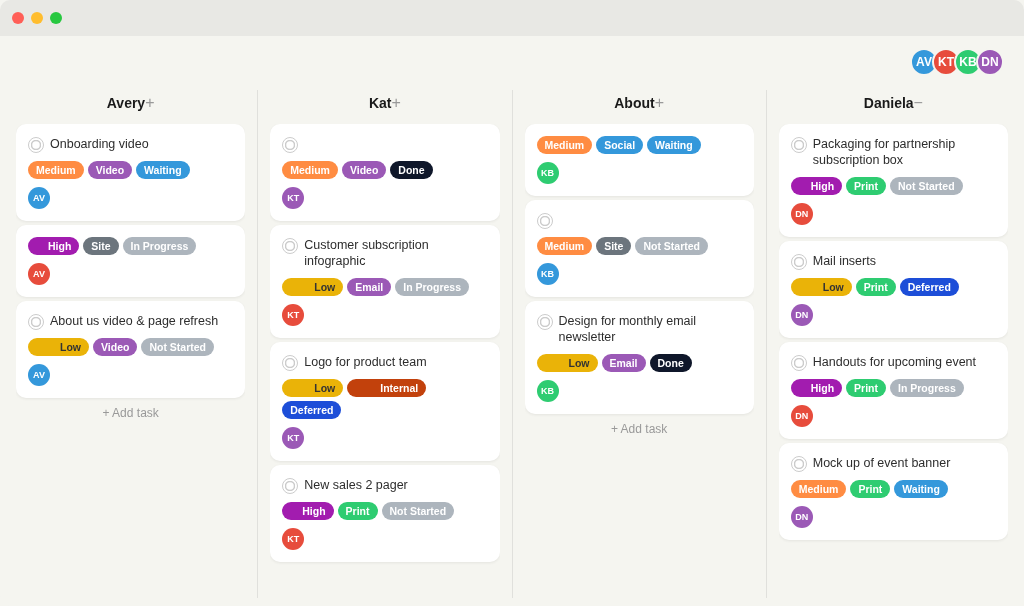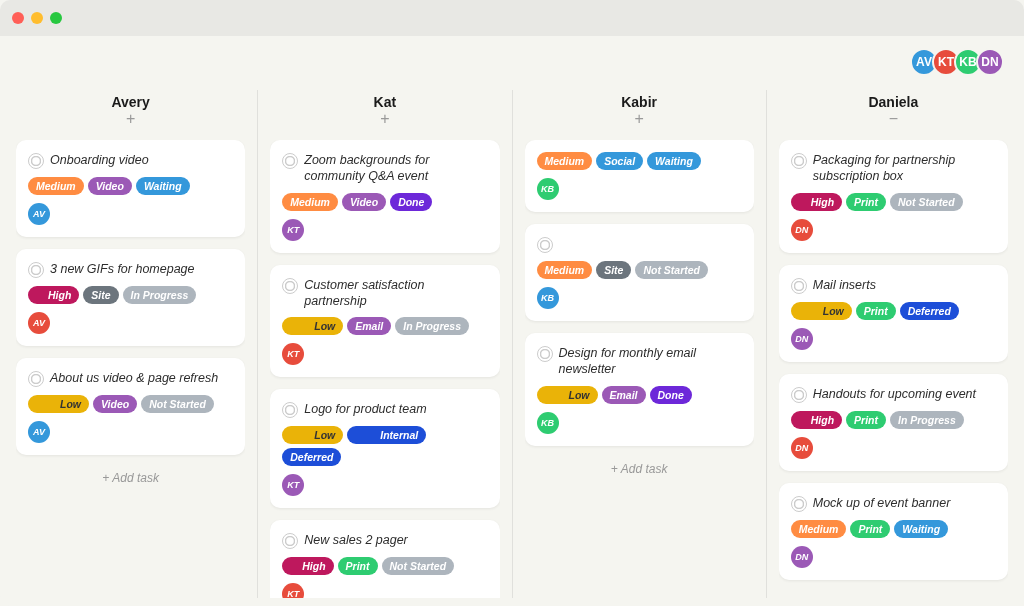--- a/index.html
+++ b/index.html
@@ -78,40 +78,38 @@
       min-width: 0;
       display: flex;
       flex-direction: column;
       gap: 8px;
     }
     .column-header {
       display: flex;
       align-items: center;
       justify-content: center;
       padding: 4px 2px;
-      flex-direction: column;
     }
     .column-title {
       font-size: 14px;
       font-weight: 600;
       color: #1a1a1a;
     }
     .column-add {
       font-size: 16px;
       color: #999;
       cursor: pointer;
       font-weight: 300;
     }
     .cards-list {
       display: flex;
       flex-direction: column;
-      gap: 12px;
+      gap: 4px;
       flex: 1;
       overflow: hidden;
-      font-style: italic;
     }
     .card {
       background: white;
       border-radius: 10px;
       padding: 12px;
       box-shadow: 0 1px 3px rgba(0,0,0,0.07);
     }
     .card-title-row {
       display: flex;
       align-items: flex-start;
@@ -142,30 +140,30 @@
       margin-bottom: 8px;
     }
     .tag {
       font-size: 10.5px;
       font-weight: 600;
       padding: 3px 8px;
       border-radius: 20px;
       color: white;
     }
     .tag-medium { background: #ff8c42; }
-    .tag-high { background: #be185d; padding-left: 20px; }
+    .tag-high { background: #a21caf; padding-left: 20px; }
     .tag-low { background: #eab308; color: #333; padding-left: 32px; }
     .tag-video { background: #9b59b6; }
     .tag-site { background: #6c757d; }
     .tag-email { background: #9b59b6; }
     .tag-social { background: #3498db; }
     .tag-print { background: #2ecc71; }
-    .tag-internal { background: #1d4ed8; padding-left: 33px; }
+    .tag-internal { background: #c2410c; padding-left: 33px; }
     .tag-waiting { background: #3498db; }
-    .tag-done { background: #6d28d9; }
+    .tag-done { background: #0f172a; }
     .tag-not-started { background: #adb5bd; }
     .tag-in-progress { background: #adb5bd; }
     .tag-deferred { background: #1d4ed8; }
     .card-footer {
       display: flex;
       align-items: center;
       gap: 6px;
     }
     .card-avatar {
       width: 22px; height: 22px;
@@ -229,28 +227,20 @@
             <div class="card-tags">
               <span class="tag tag-medium">Medium</span>
               <span class="tag tag-video">Video</span>
               <span class="tag tag-waiting">Waiting</span>
             </div>
             <div class="card-footer">
               <div class="card-avatar" style="background: rgb(52, 152, 219);">AV</div>
             </div>
           </div>
           <div class="card">
-            <div class="card-title-row">
-              <div class="check-icon">
-                <svg width="10" height="10" viewBox="0 0 10 10">
-                  <circle cx="5" cy="5" r="4.5" fill="none" stroke="#ccc" stroke-width="1.5"></circle>
-                </svg>
-              </div>
-              <span class="card-title">3 new GIFs for homepage</span>
-            </div>
             <div class="card-tags">
               <span class="tag tag-high">High</span>
               <span class="tag tag-site">Site</span>
               <span class="tag tag-in-progress">In Progress</span>
             </div>
             <div class="card-footer">
               <div class="card-avatar" style="background: rgb(231, 76, 60);">AV</div>
             </div>
           </div>
           <div class="card">
@@ -281,39 +271,38 @@
           <span class="column-add">+</span>
         </div>
         <div class="cards-list">
           <div class="card">
             <div class="card-title-row">
               <div class="check-icon">
                 <svg width="10" height="10" viewBox="0 0 10 10">
                   <circle cx="5" cy="5" r="4.5" fill="none" stroke="#ccc" stroke-width="1.5"></circle>
                 </svg>
               </div>
-              <span class="card-title">Zoom backgrounds for community Q&amp;A event</span>
             </div>
             <div class="card-tags">
               <span class="tag tag-medium">Medium</span>
               <span class="tag tag-video">Video</span>
               <span class="tag tag-done">Done</span>
             </div>
             <div class="card-footer">
               <div class="card-avatar" style="background: rgb(155, 89, 182);">KT</div>
             </div>
           </div>
           <div class="card">
             <div class="card-title-row">
               <div class="check-icon">
                 <svg width="10" height="10" viewBox="0 0 10 10">
                   <circle cx="5" cy="5" r="4.5" fill="none" stroke="#ccc" stroke-width="1.5"></circle>
                 </svg>
               </div>
-              <span class="card-title">Customer satisfaction partnership</span>
+              <span class="card-title">Customer subscription infographic</span>
             </div>
             <div class="card-tags">
               <span class="tag tag-low">Low</span>
               <span class="tag tag-email">Email</span>
               <span class="tag tag-in-progress">In Progress</span>
             </div>
             <div class="card-footer">
               <div class="card-avatar" style="background: rgb(231, 76, 60);">KT</div>
             </div>
           </div>
@@ -351,21 +340,21 @@
             </div>
             <div class="card-footer">
               <div class="card-avatar" style="background: rgb(231, 76, 60);">KT</div>
             </div>
           </div>
         </div>
       </div>
       <div class="col-divider"></div>
       <div class="column">
         <div class="column-header">
-          <span class="column-title">Kabir</span>
+          <span class="column-title">About</span>
           <span class="column-add">+</span>
         </div>
         <div class="cards-list">
           <div class="card">
             <div class="card-tags">
               <span class="tag tag-medium">Medium</span>
               <span class="tag tag-social">Social</span>
               <span class="tag tag-waiting">Waiting</span>
             </div>
             <div class="card-footer">

